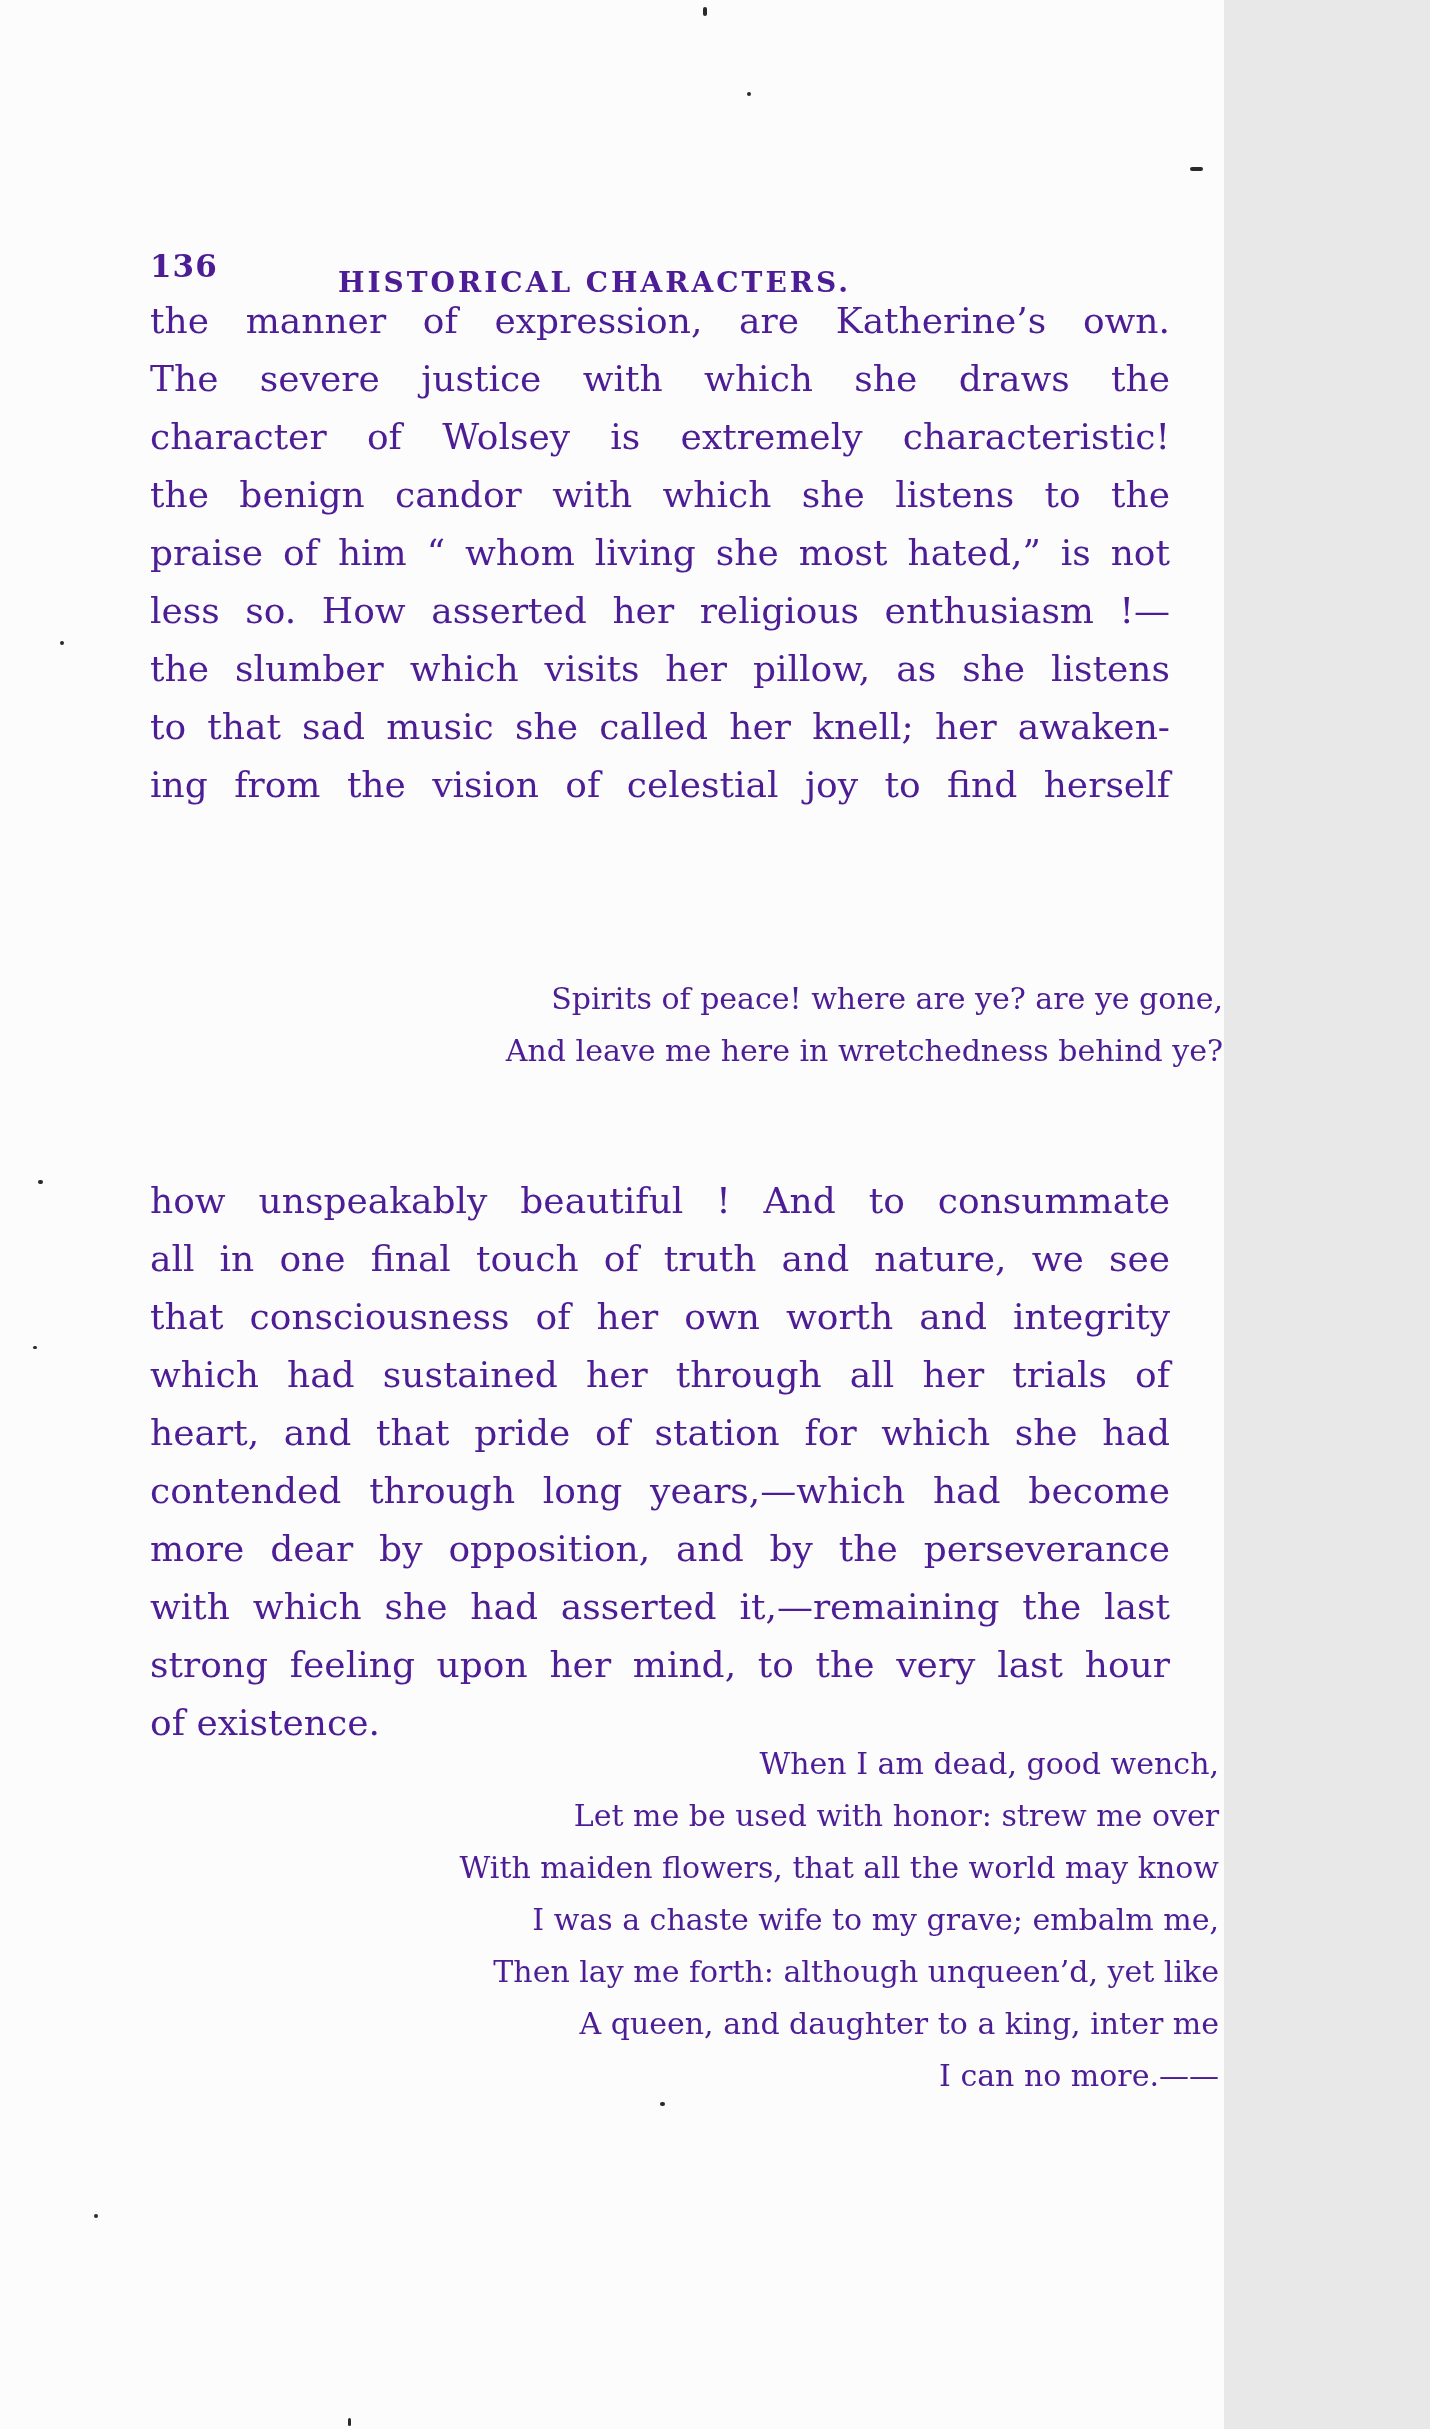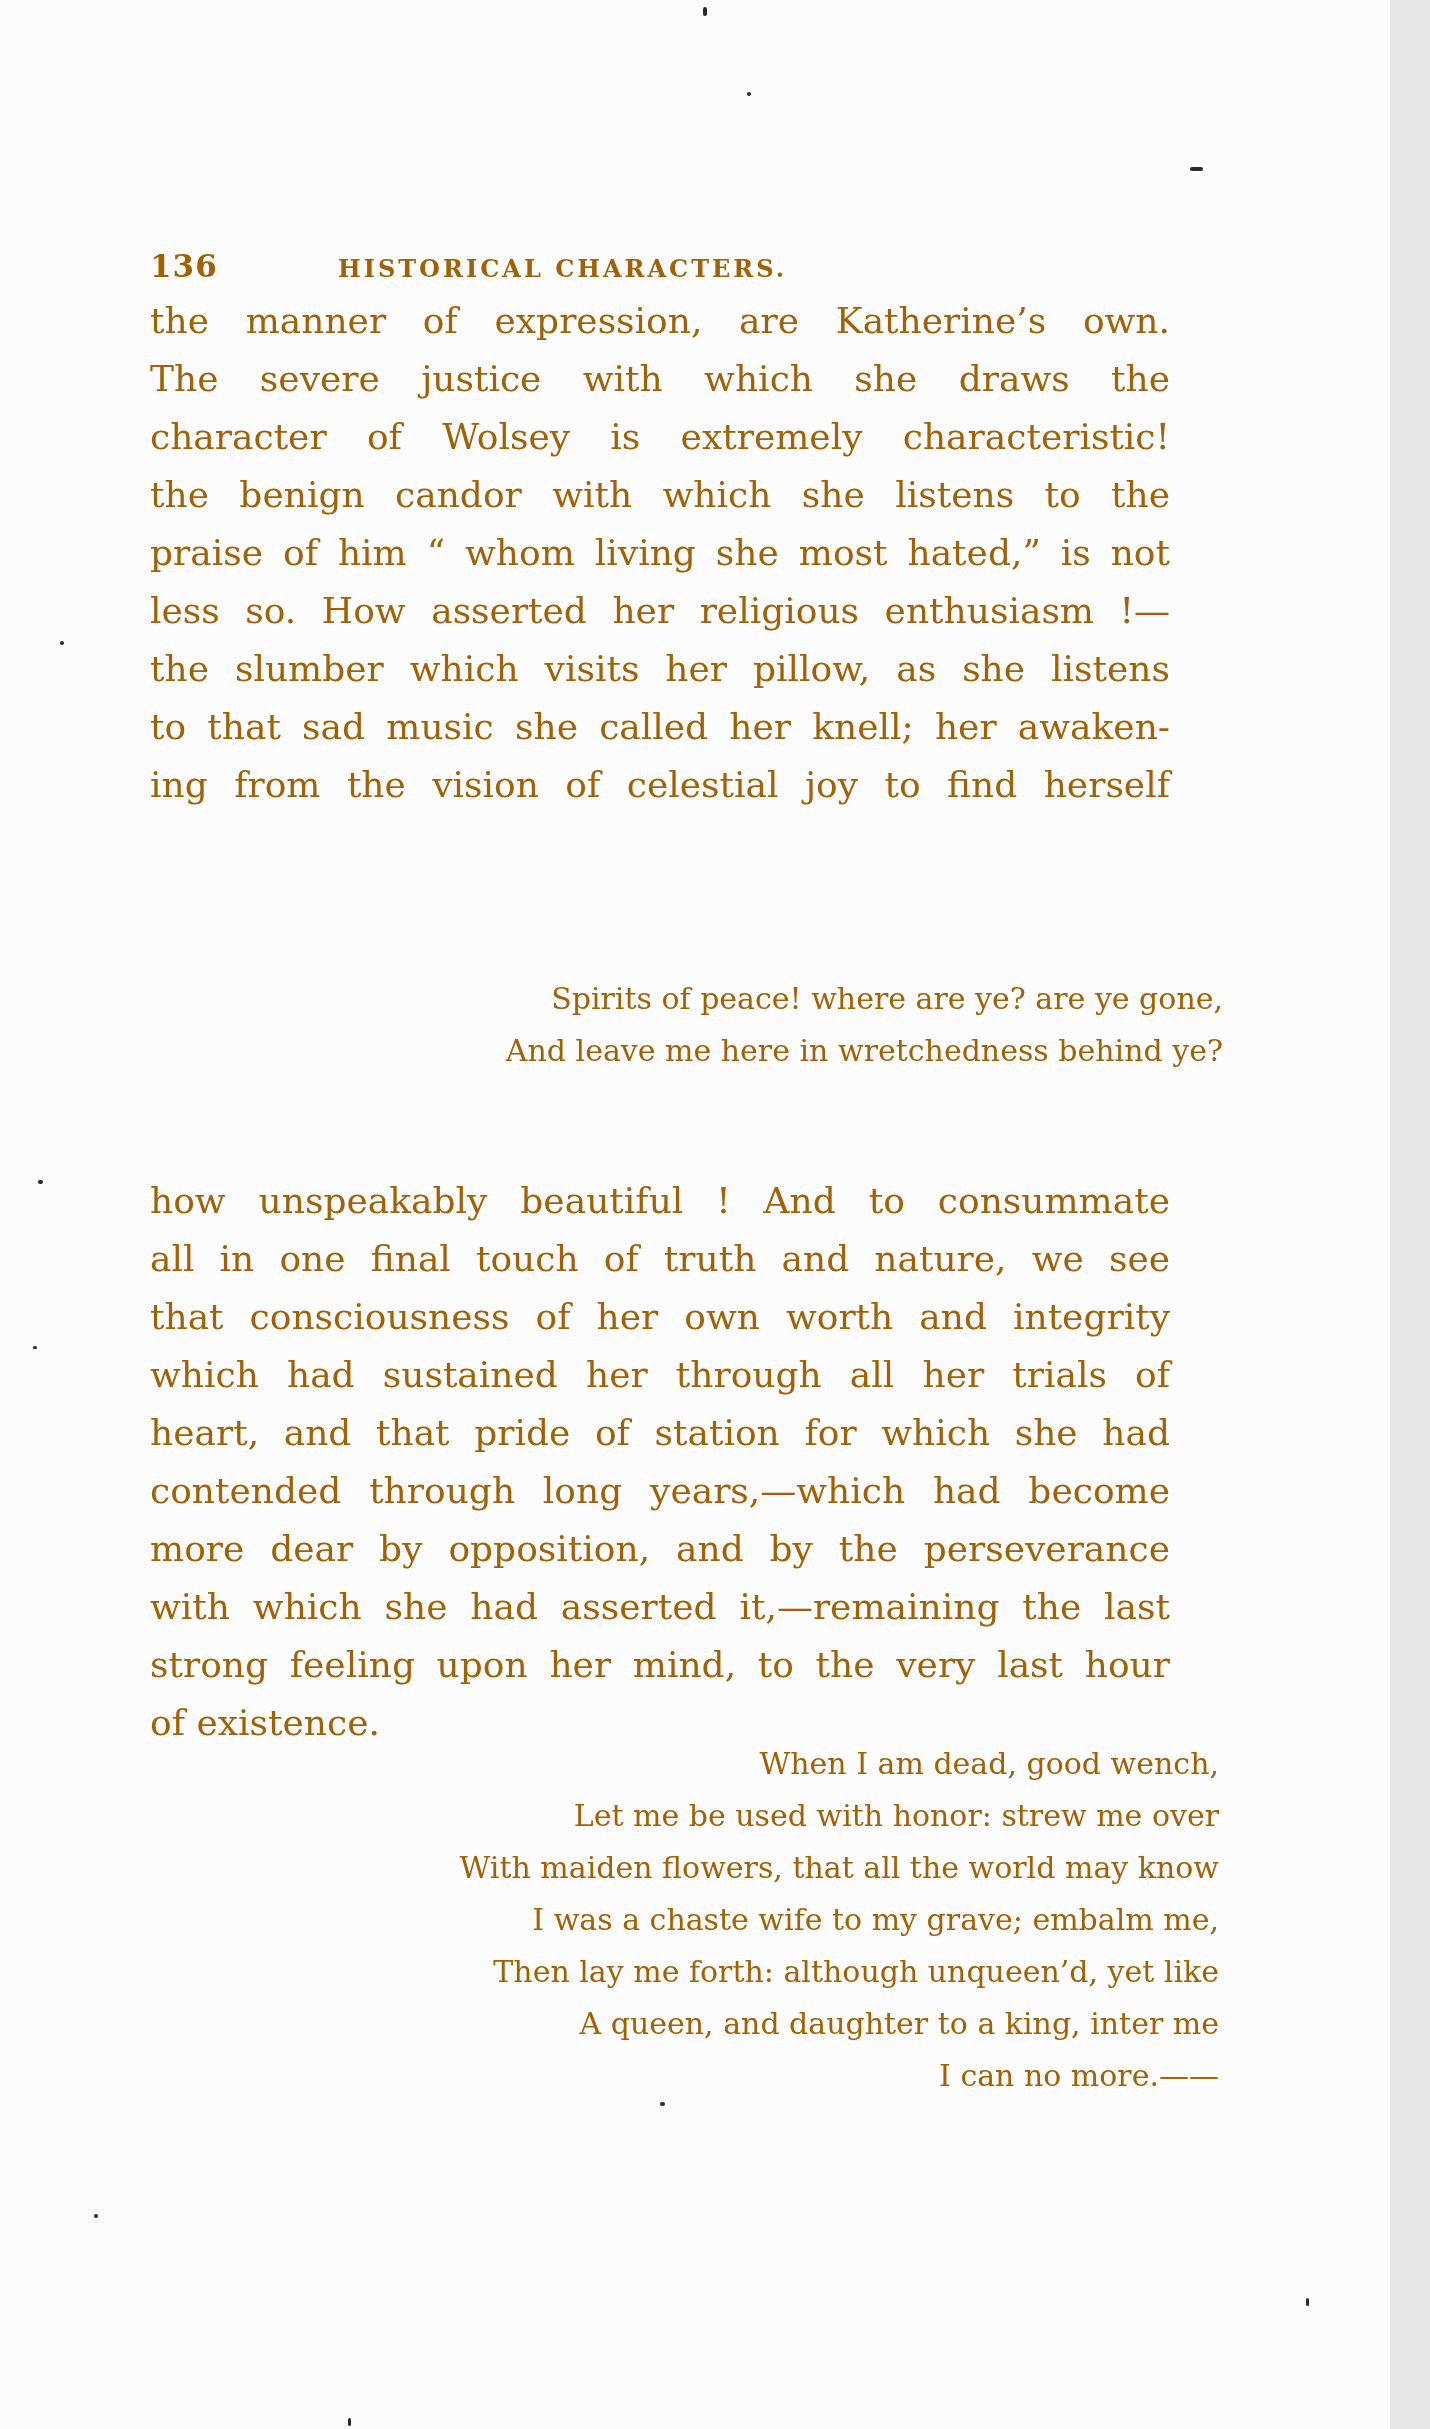--- a/index.html
+++ b/index.html
@@ -1,38 +1,38 @@
 <!DOCTYPE html>
 <html><head>
 <meta charset="utf-8">
 <style>
   html, body { margin: 0; padding: 0; background: #e8e8e8; }
   .page {
     position: relative;
-    width: 1390px;
+    width: 1224px;
     height: 2429px;
     background: #fcfcfc;
     font-family: "DejaVu Serif", "Liberation Serif", serif;
-    color: #a16207;
+    color: #4c1d95;
     overflow: hidden;
   }
   .column {
     position: absolute;
     left: 150px;
     width: 1020px;
   }
   
   .running-header { top: 248px; height: 40px; }
   .folio {
     position: absolute; left: 0; top: 0;
     font-size: 31px; font-weight: bold; letter-spacing: 1px;
   }
   .header-title {
-    position: absolute; left: 188px; top: 6px;
-    font-size: 24px; font-weight: bold; letter-spacing: 3px;
+    position: absolute; left: 188px; top: 18px;
+    font-size: 28px; font-weight: bold; letter-spacing: 3px;
     white-space: nowrap;
   }
   
   .para { font-size: 36px; line-height: 58px; }
   .pline { text-align: justify; text-align-last: justify; }
   .pline.last { text-align: justify; text-align-last: left; }
   .para-1 { top: 292px; }
   .para-2 { top: 1172px; }
   
   .verse { font-size: 30px; line-height: 52px; text-align: right; }

